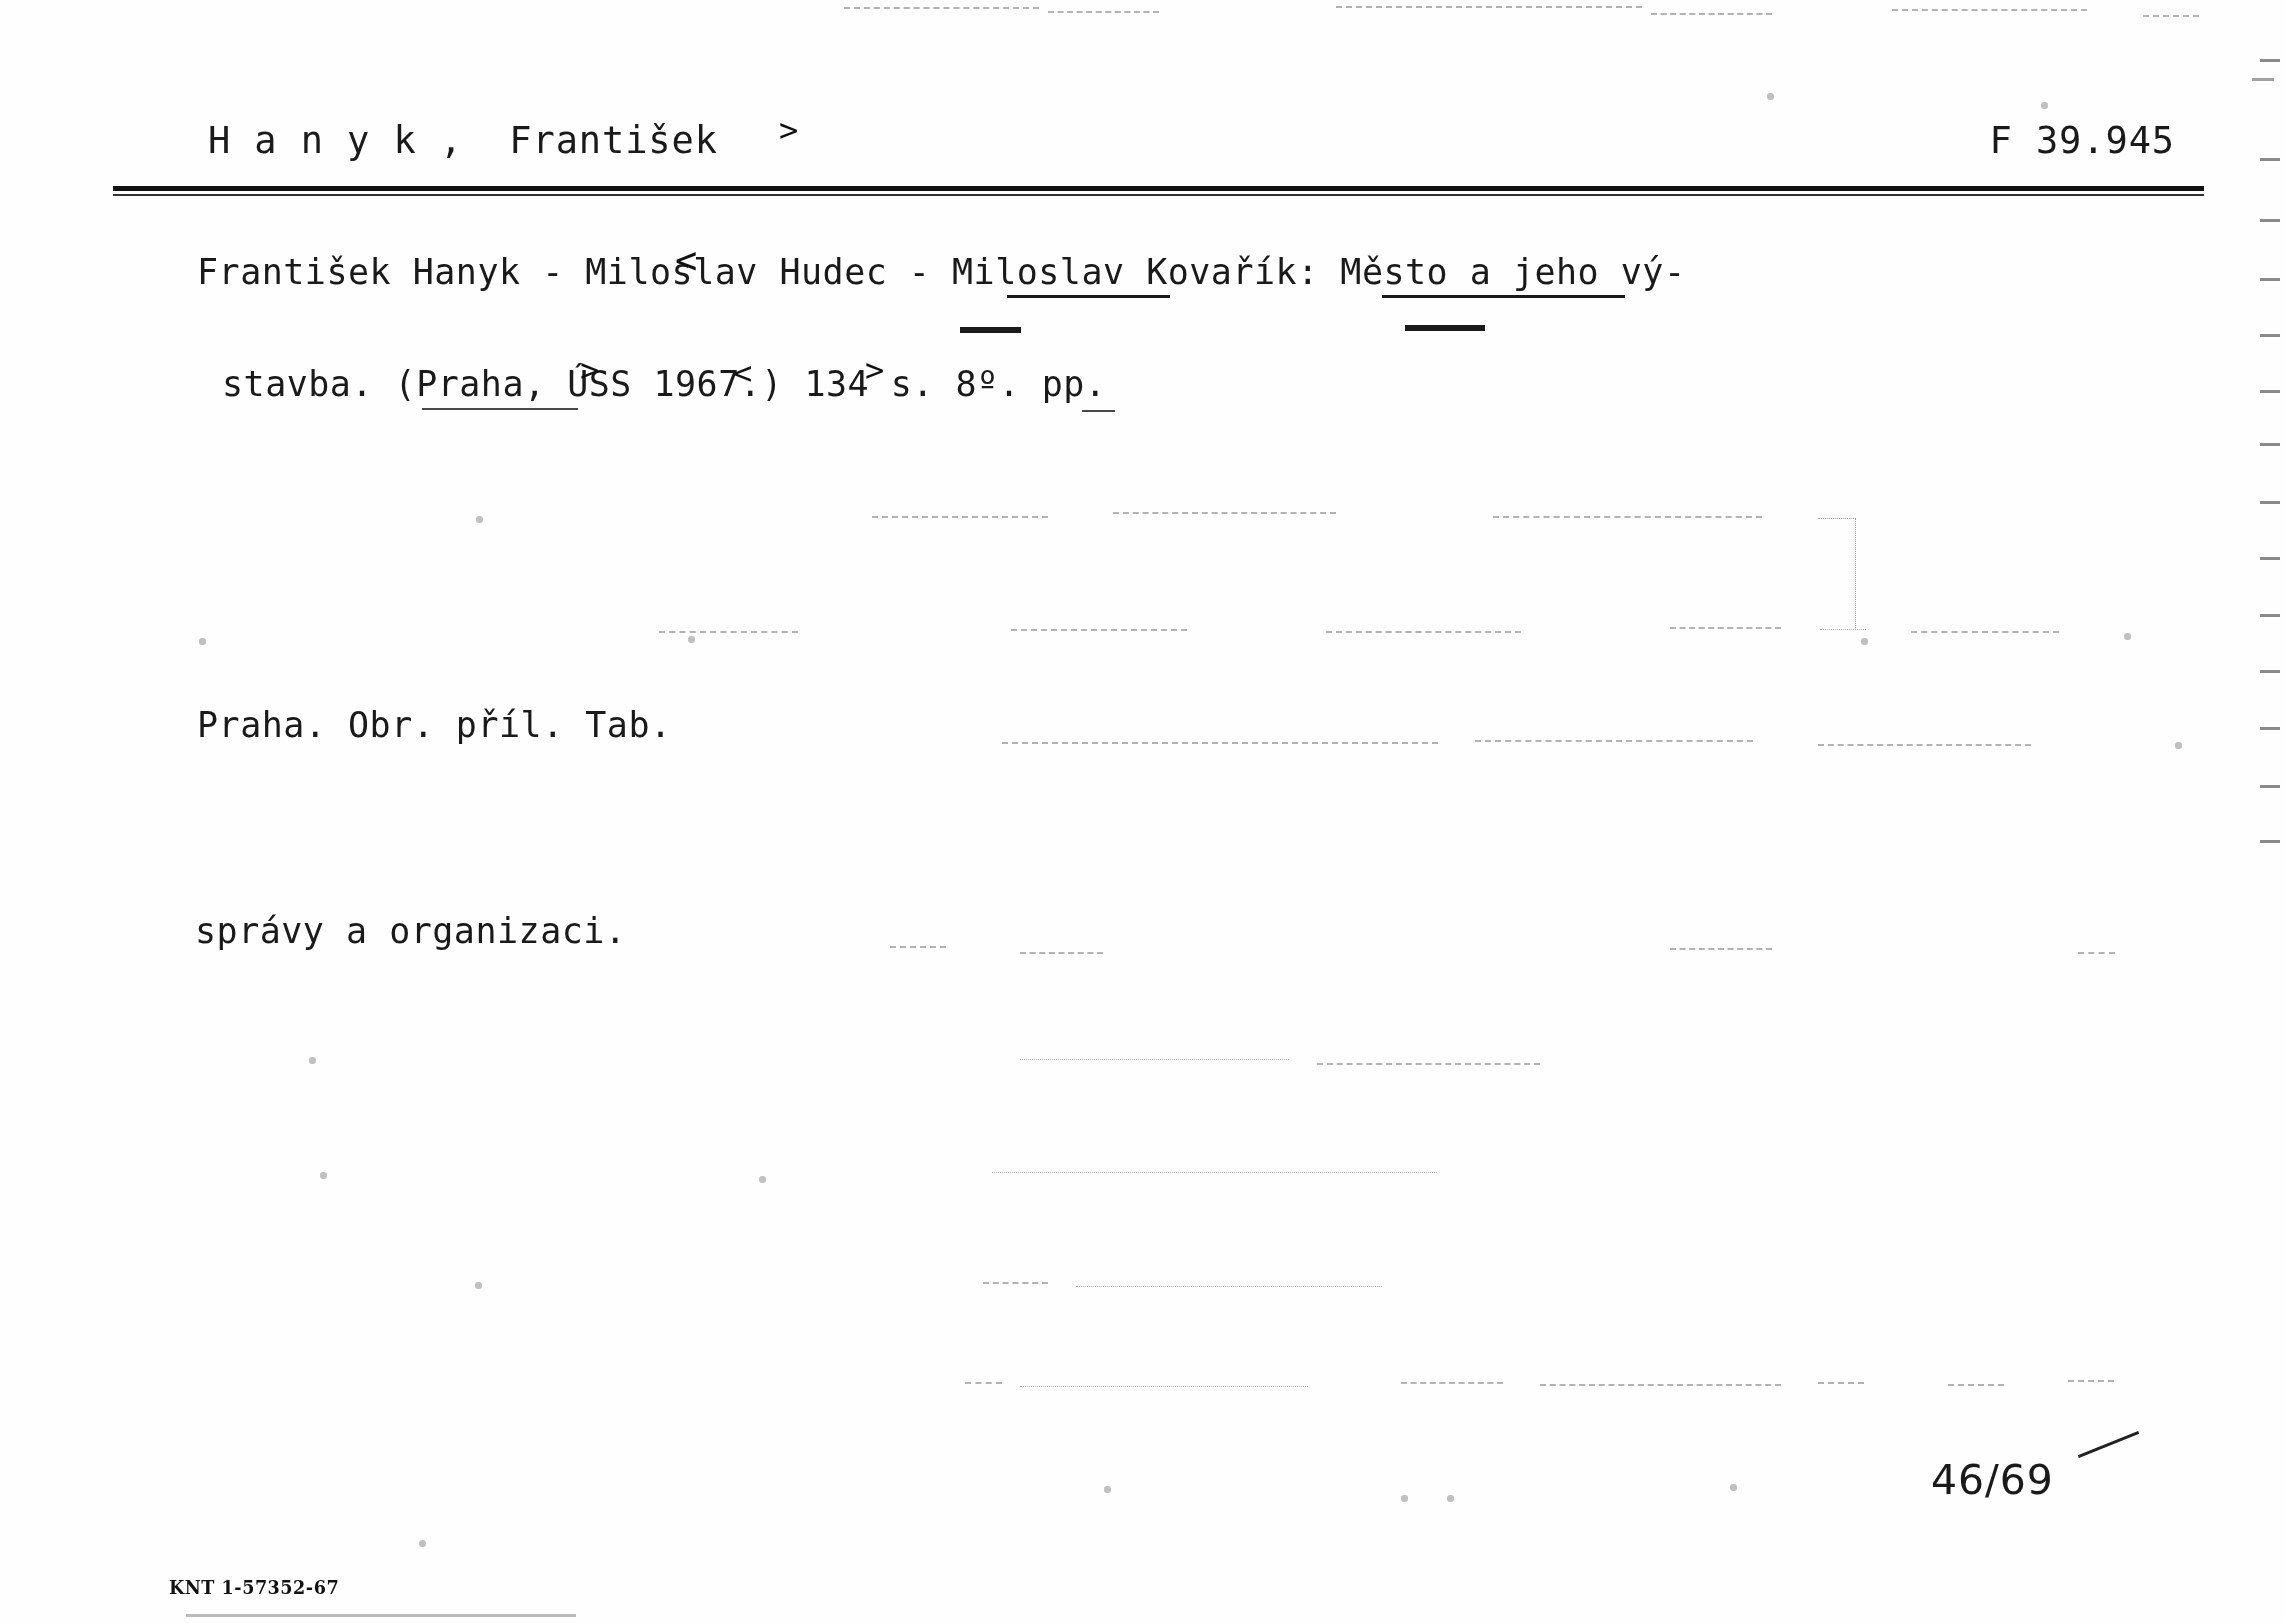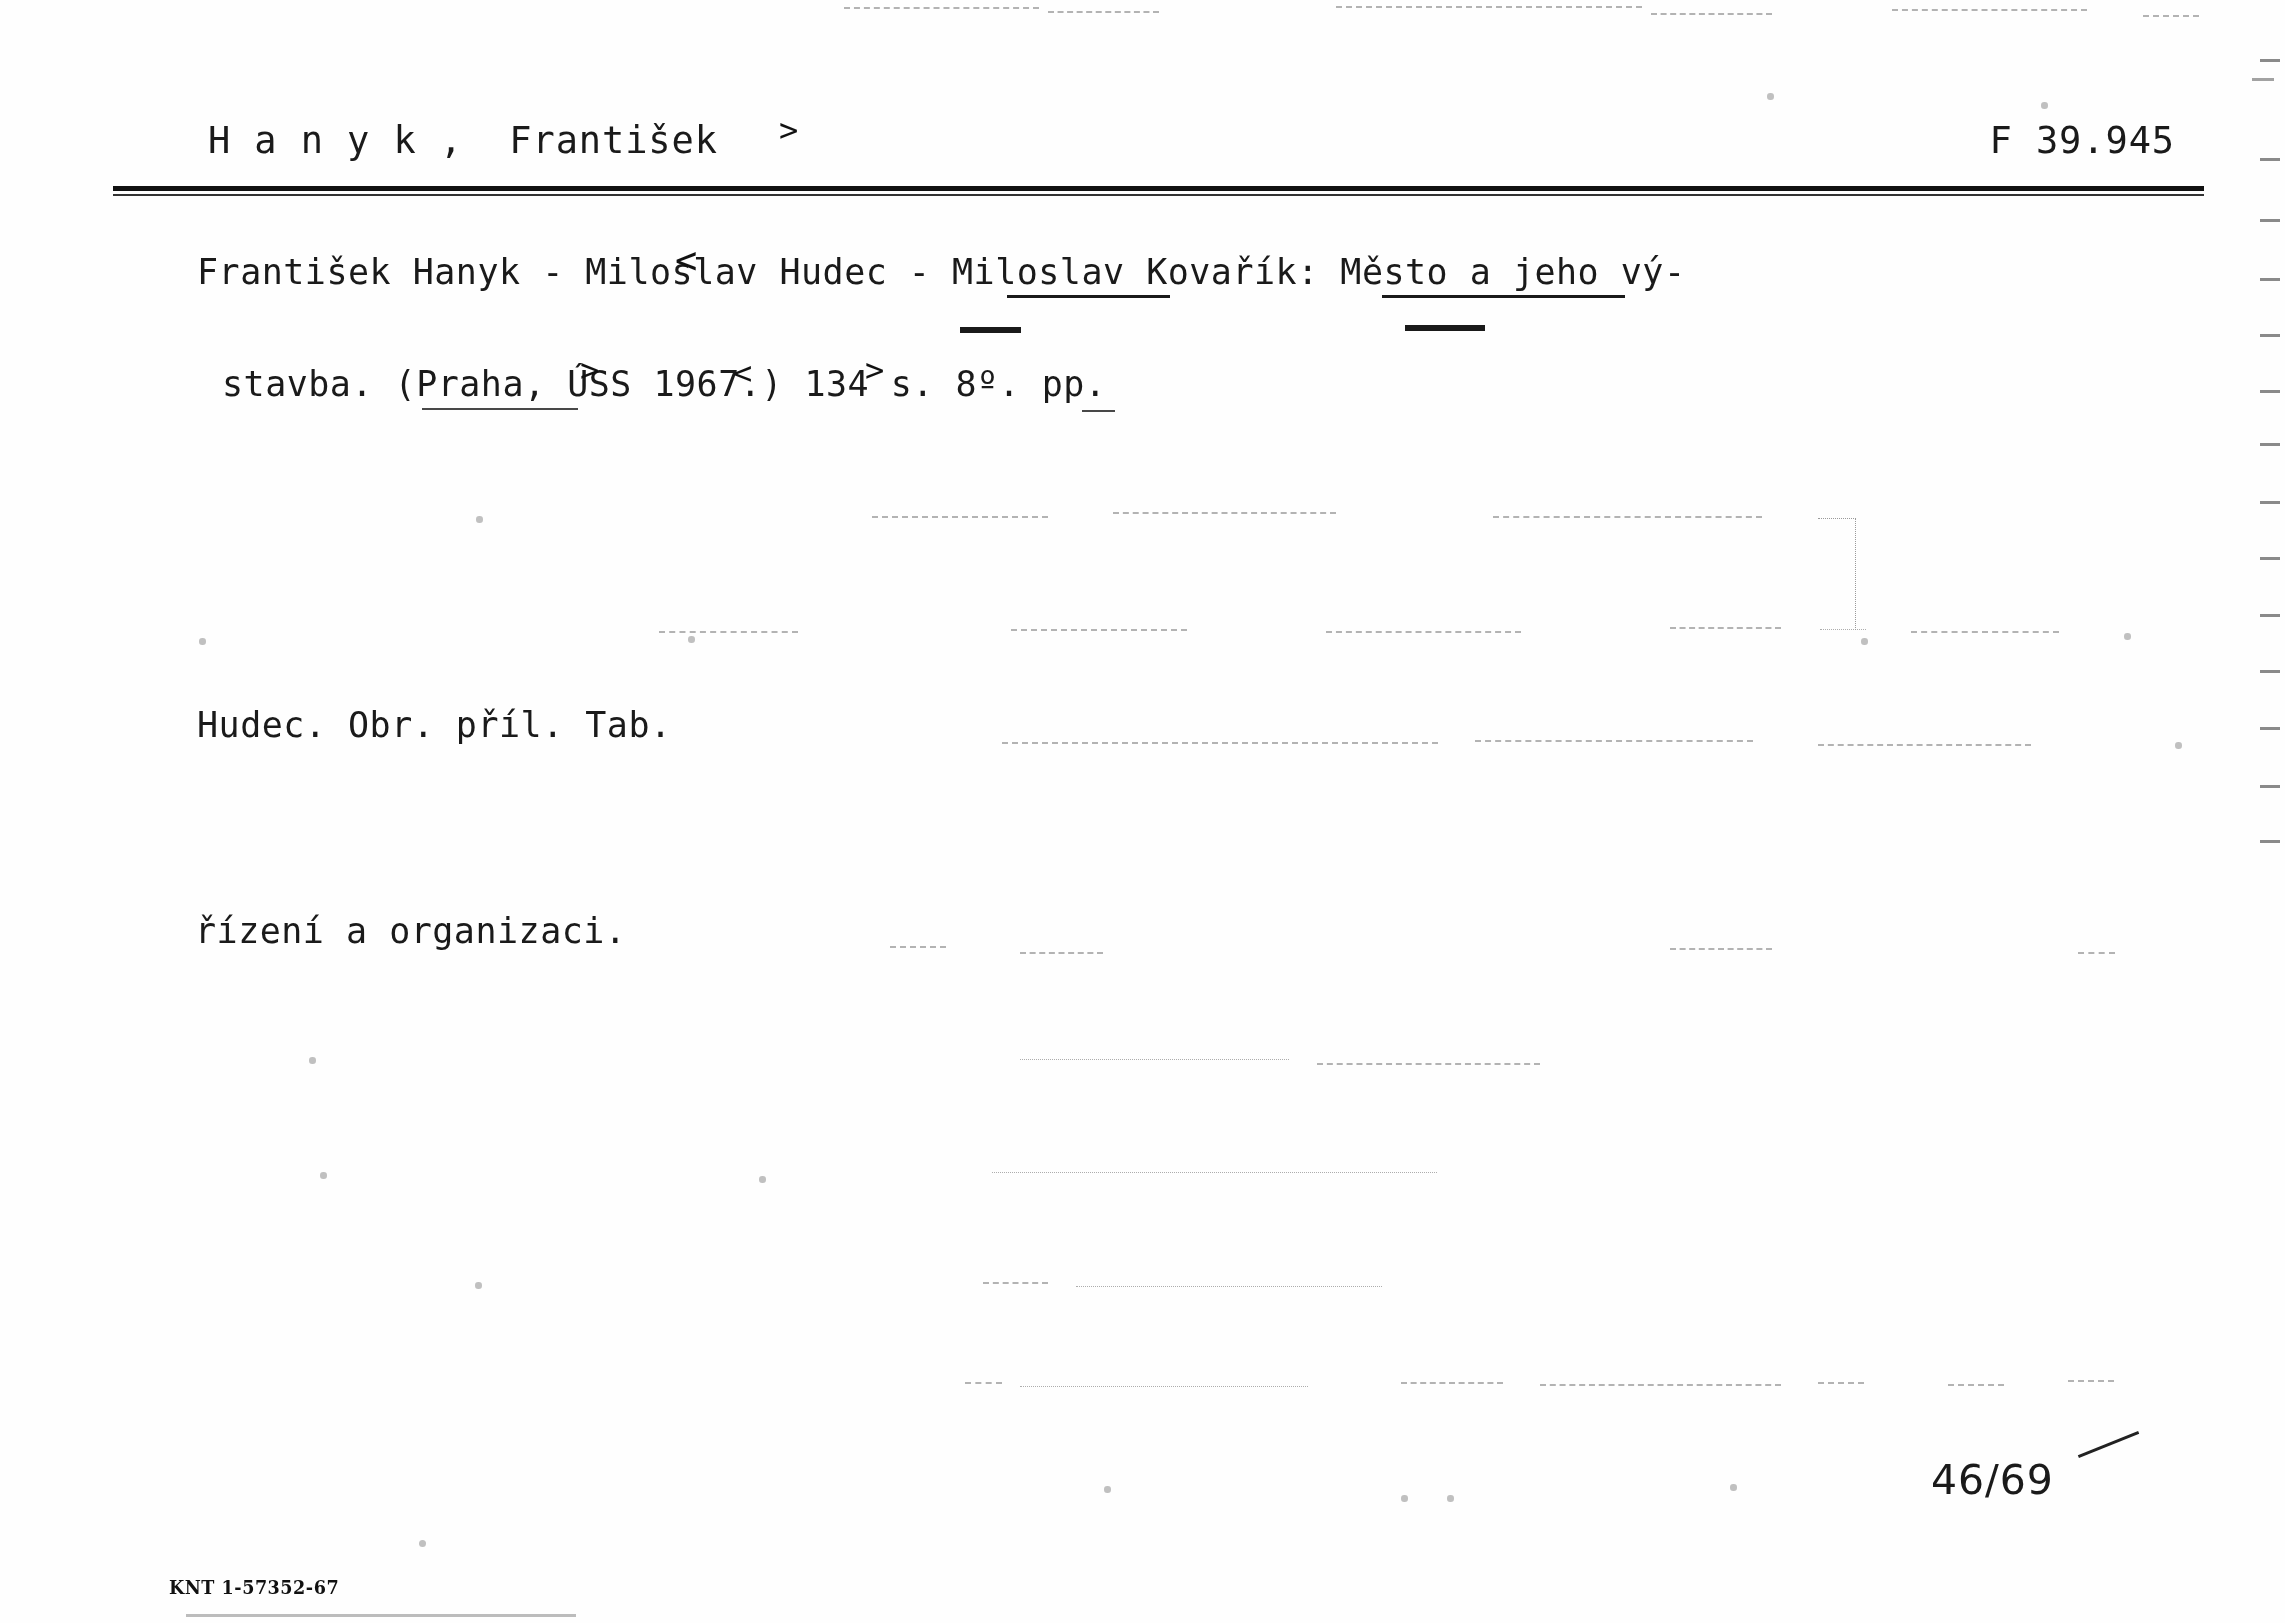--- a/index.html
+++ b/index.html
@@ -196,22 +196,22 @@
     <div class="author">H a n y k ,  František</div>
     <div class="callno">F 39.945</div>
   </div>
   <div class="rule"></div>
   <div class="rule thin"></div>
 
   <div class="mark" style="left:779px; top:111px;">&gt;</div>
 
   <div class="line l1">František Hanyk - Miloslav Hudec - Miloslav Kovařík: Město a jeho vý-</div>
   <div class="line l2">stavba. (Praha, ÚSS 1967.) 134 s. 8º. pp.</div>
-  <div class="line l3">Hudec. Obr. příl. Tab.</div>
-  <div class="line l5">řízení a organizaci.</div>
+  <div class="line l3">Praha. Obr. příl. Tab.</div>
+  <div class="line l5">správy a organizaci.</div>
 
   <div class="uline u-hudec"></div>
   <div class="uline u-kovarik"></div>
   <div class="uline u-dash1"></div>
   <div class="uline u-dash2"></div>
   <div class="uline u-praha"></div>
   <div class="uline u-s"></div>
 
   <div class="mark" style="left:675px; top:239px; font-size:37px;">&lt;</div>
   <div class="mark" style="left:580px; top:351px;">&gt;</div>

